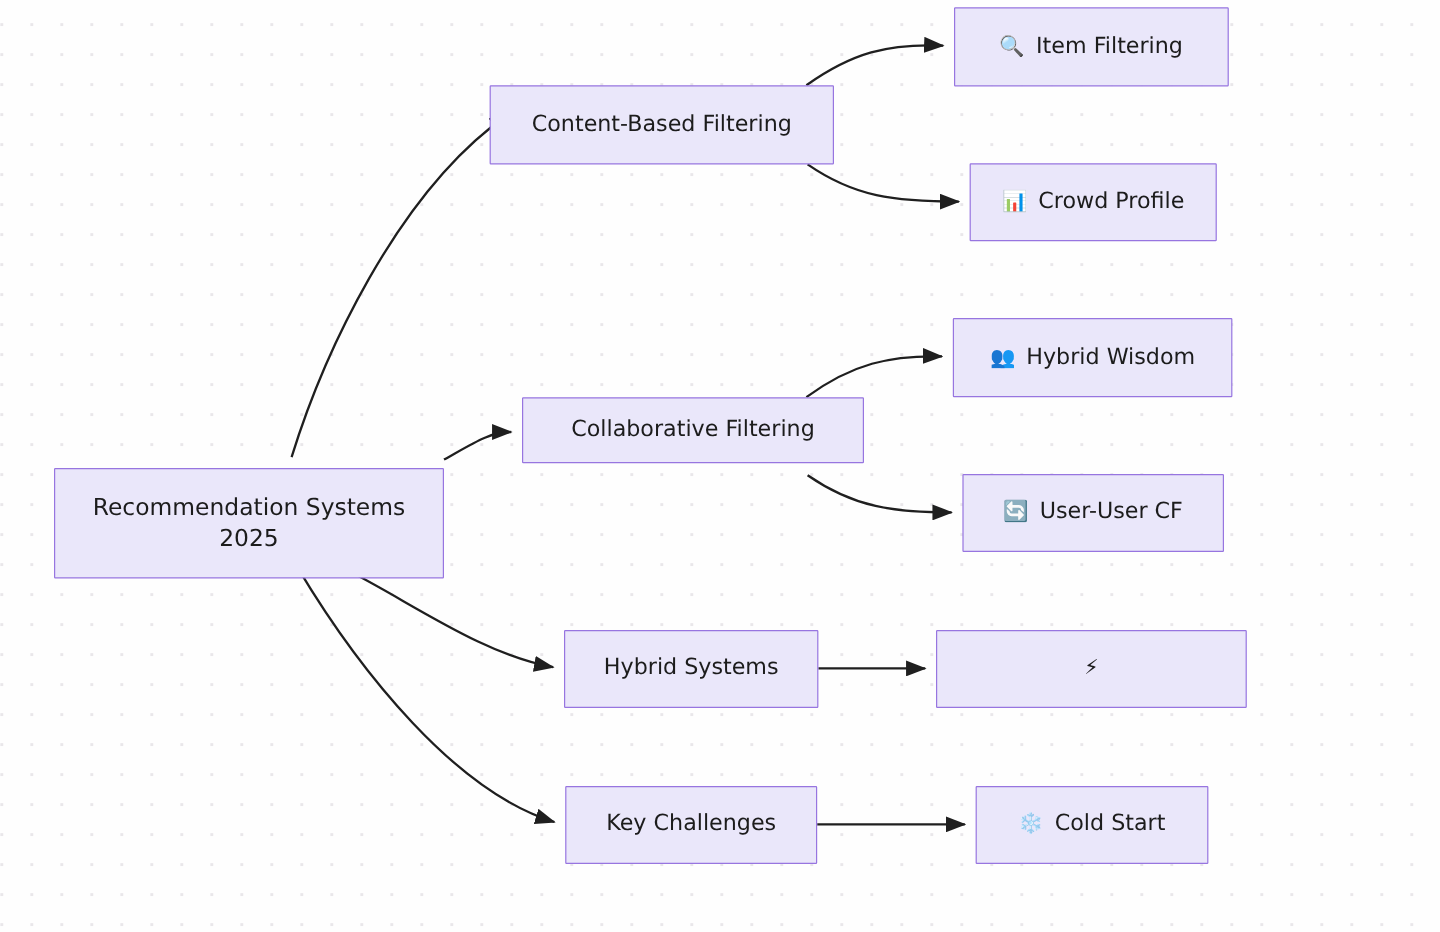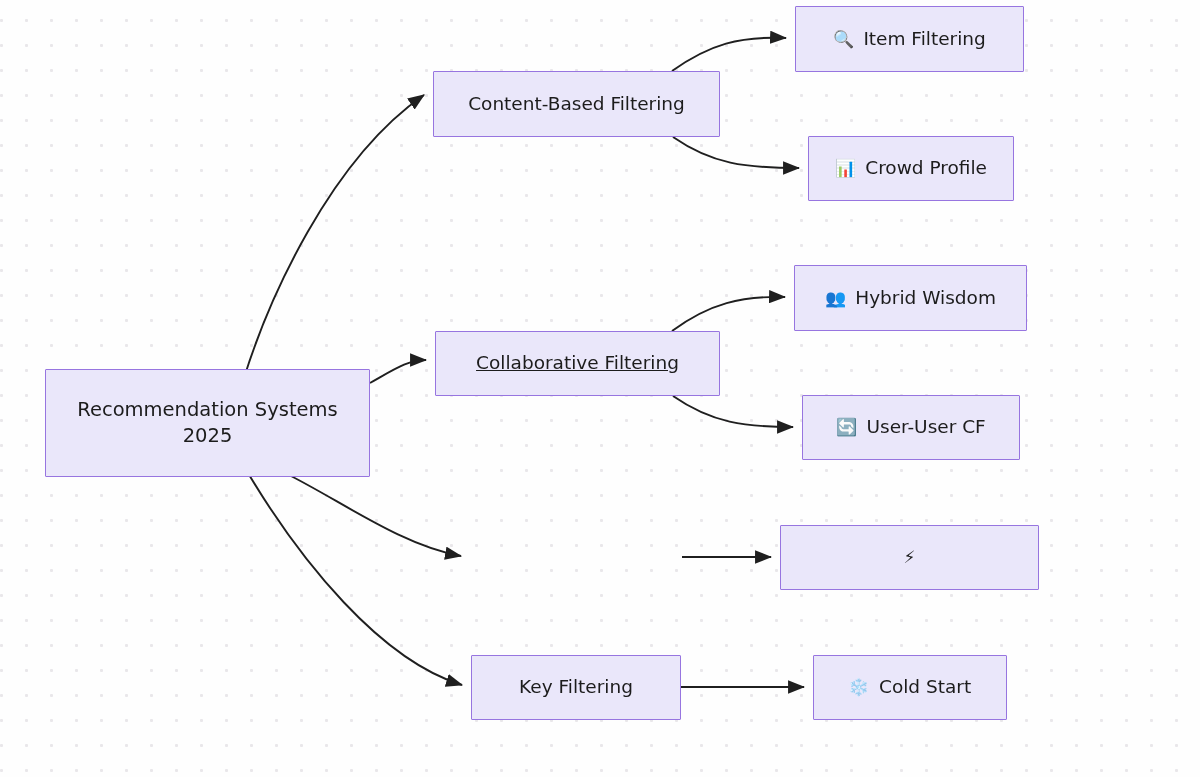--- a/index.html
+++ b/index.html
@@ -99,36 +99,39 @@
 
     <path class="edge-path" d="M 672,331 C 710,303 742,296 785,297" marker-end="url(#arrowhead)"></path>
 
     <path class="edge-path" d="M 673,396 C 712,423 745,427 793,427" marker-end="url(#arrowhead)"></path>
 
     <path class="edge-path" d="M 682,557 L 771,557" marker-end="url(#arrowhead)"></path>
 
     <path class="edge-path" d="M 681,687 L 804,687" marker-end="url(#arrowhead)"></path>
   </svg>
 
-  <div class="node lvl-root" style="left:45px; top:369px; width:325px; height:108px;">
+  <div class="node lvl-root" style="left:45px; top:390px; width:325px; height:92px;">
     <span class="node-label">Recommendation Systems
 2025</span>
   </div>
 
-  <div class="node lvl-branch" style="left:433px; top:71px; width:287px; height:66px;">
+  <div class="node lvl-branch" style="left:408px; top:71px; width:287px; height:66px;">
     <span class="node-label">Content-Based Filtering</span>
   </div>
 
-  <div class="node lvl-branch" style="left:435px; top:331px; width:285px; height:65px;text-decoration:underline;">
+  <div class="node lvl-branch" style="left:435px; top:331px; width:285px; height:55px;">
     <span class="node-label">Collaborative Filtering</span>
   </div>
 
+  <div class="node lvl-branch" style="left:470px; top:525px; width:212px; height:65px;">
+    <span class="node-label">Hybrid Systems</span>
+  </div>
 
   <div class="node lvl-branch" style="left:471px; top:655px; width:210px; height:65px;">
-    <span class="node-label">Key Filtering</span>
+    <span class="node-label">Key Challenges</span>
   </div>
 
   <div class="node lvl-leaf" style="left:795px; top:6px; width:229px; height:66px;">
     <span class="leaf-inner">
       <span class="emoji">🔍</span>
       <span class="node-label">Item Filtering</span>
     </span>
   </div>
 
   <div class="node lvl-leaf" style="left:808px; top:136px; width:206px; height:65px;">

